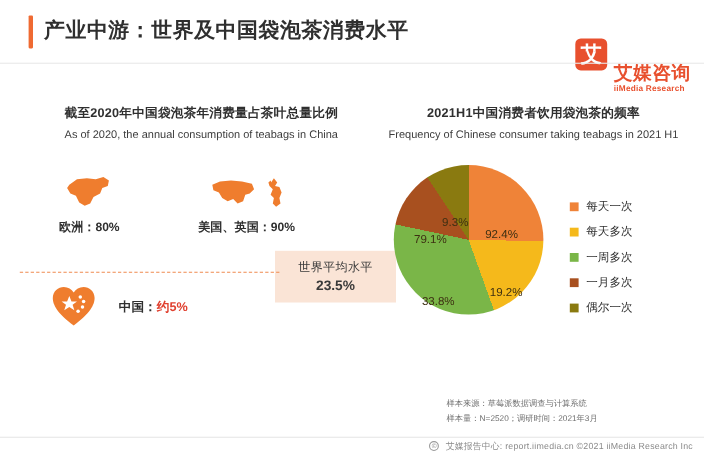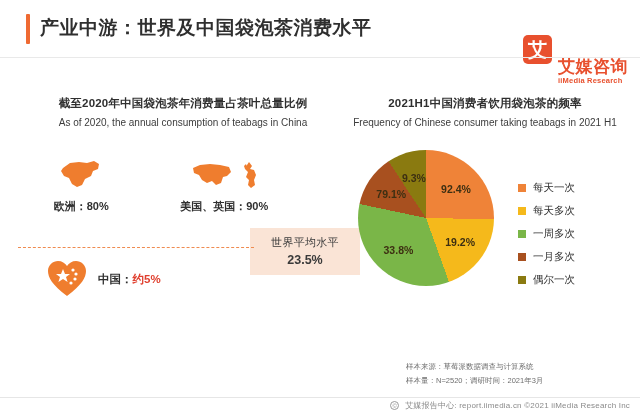--- a/index.html
+++ b/index.html
@@ -67,35 +67,35 @@
   .avg-val { font-size: 12.5px; font-weight: bold; color: #3a3a3a; margin-top: 3px; }
 
   .dash-line {
     position: absolute; left: 0; top: 152px; width: 236px; height: 0;
     border-top: 1.5px dashed #ef8b50;
   }
 
   
   .china-row {
     position: absolute; left: 28px; top: 165px;
-    display: flex; align-items: center; gap: 10px;
+    display: flex; align-items: center; gap: 20px;
   }
   .china-label { font-size: 11.5px; font-weight: bold; color: #2f2f2f; white-space: nowrap; }
   .china-val { color: #e0402f; }
 
   
   .right-panel { position: absolute; left: 330px; top: 95px; width: 310px; }
   .pie-wrap { position: absolute; left: 28px; top: 55px; }
   .pie {
     width: 136px; height: 136px; border-radius: 50%;
     position: relative;
   }
   .pie-label {
-    position: absolute; font-size: 10.5px; font-weight: bold; color: #3d2f12;
-    white-space: nowrap; transform: translate(-50%, -50%);
+    position: absolute; font-size: 10.5px; font-weight: normal; color: #3d2f12;
+    white-space: nowrap; transform: translate(-50%, -50%); margin-top: 24px;
   }
 
   .legend {
     position: absolute; left: 188px; top: 86px;
     display: flex; flex-direction: column; gap: 9px;
   }
   .legend-item { display: flex; align-items: center; gap: 7px; }
   .legend-swatch { width: 8px; height: 8px; flex: 0 0 8px; }
   .legend-label { font-size: 10.5px; color: #2f2f2f; white-space: nowrap; }
 

